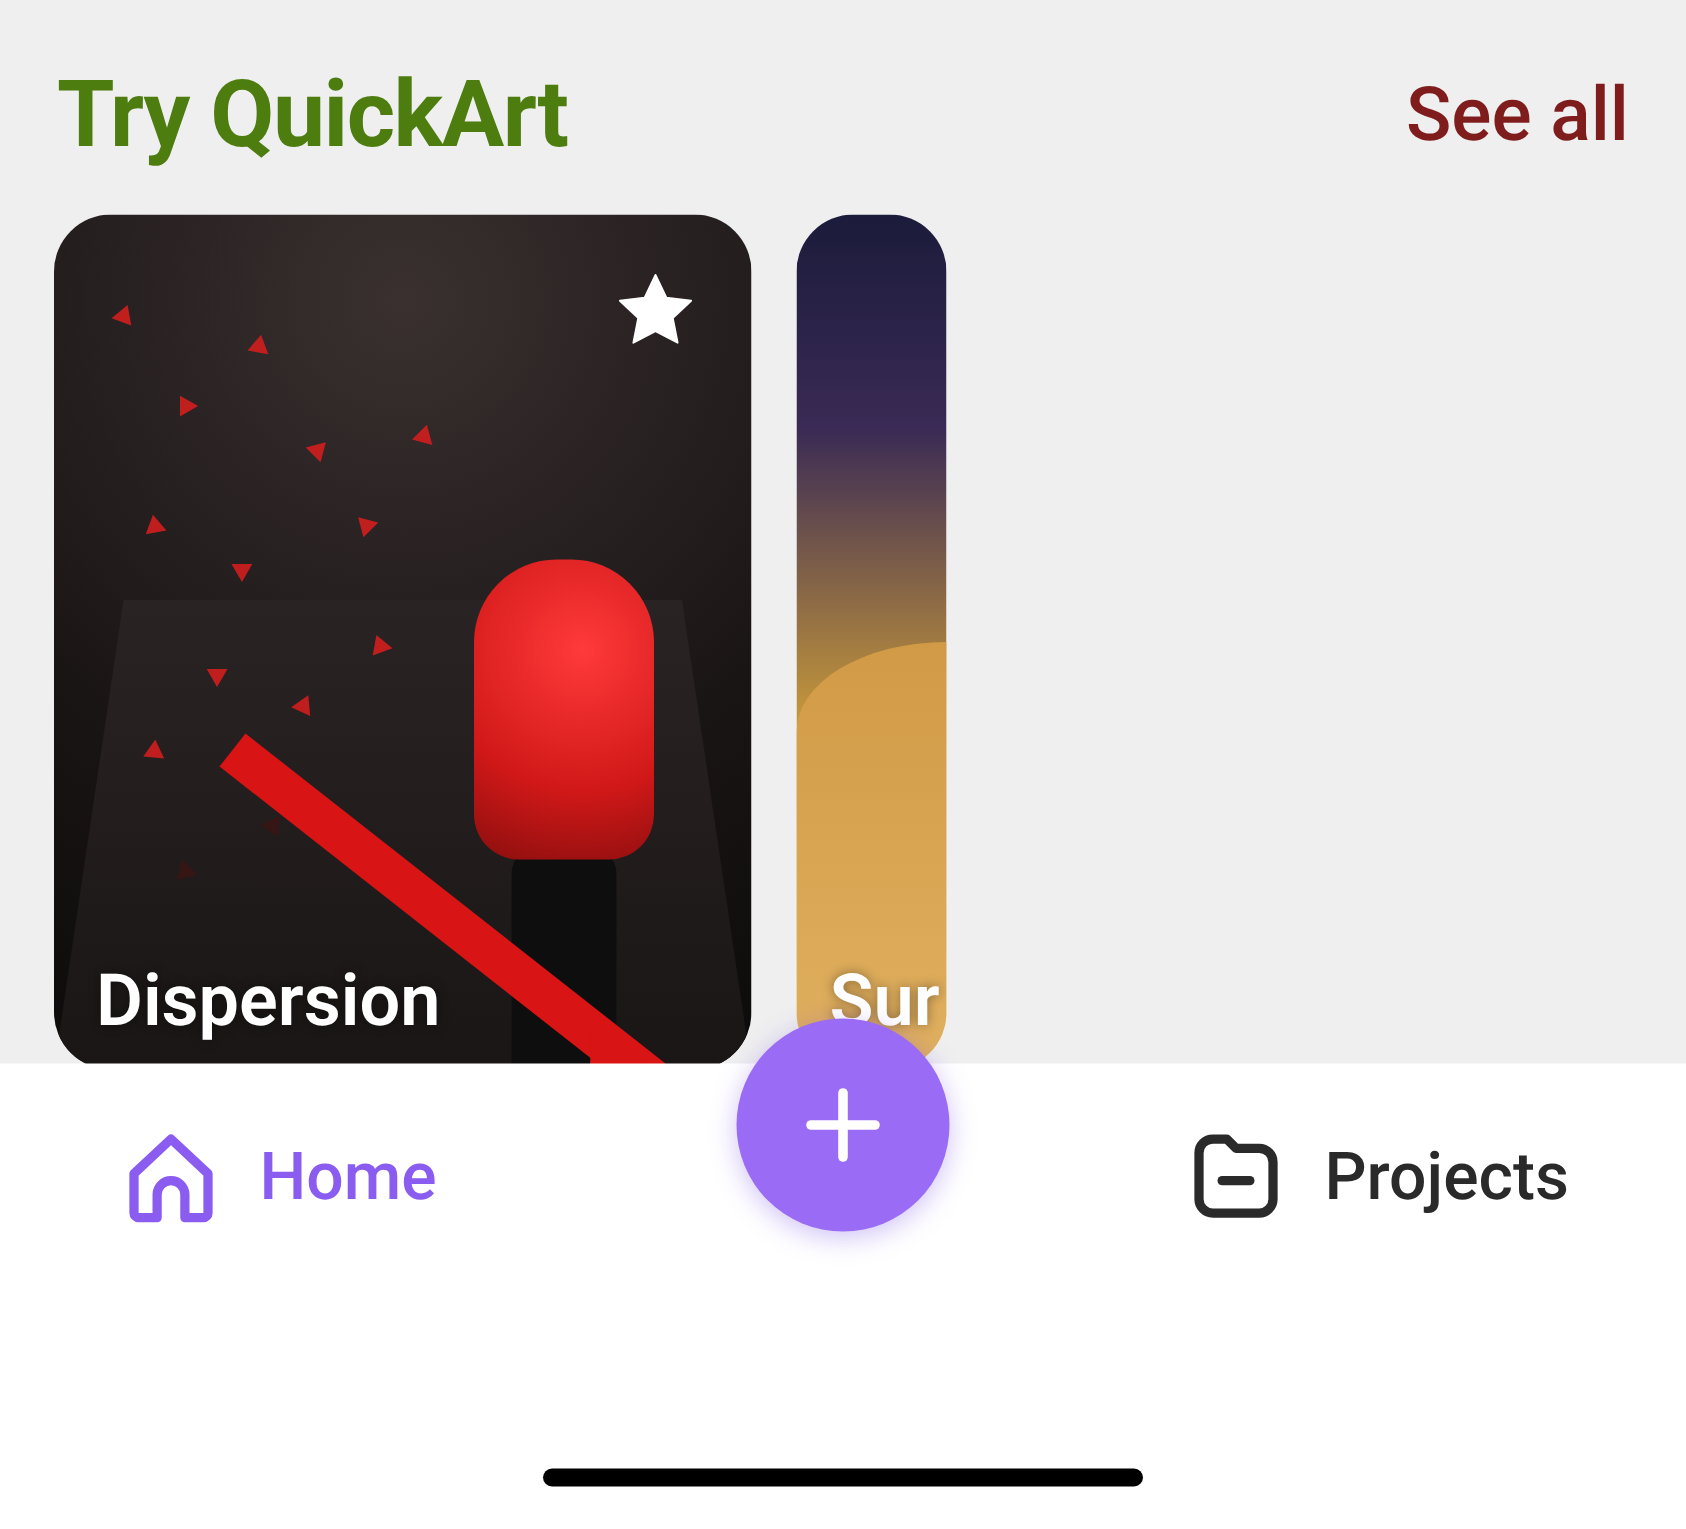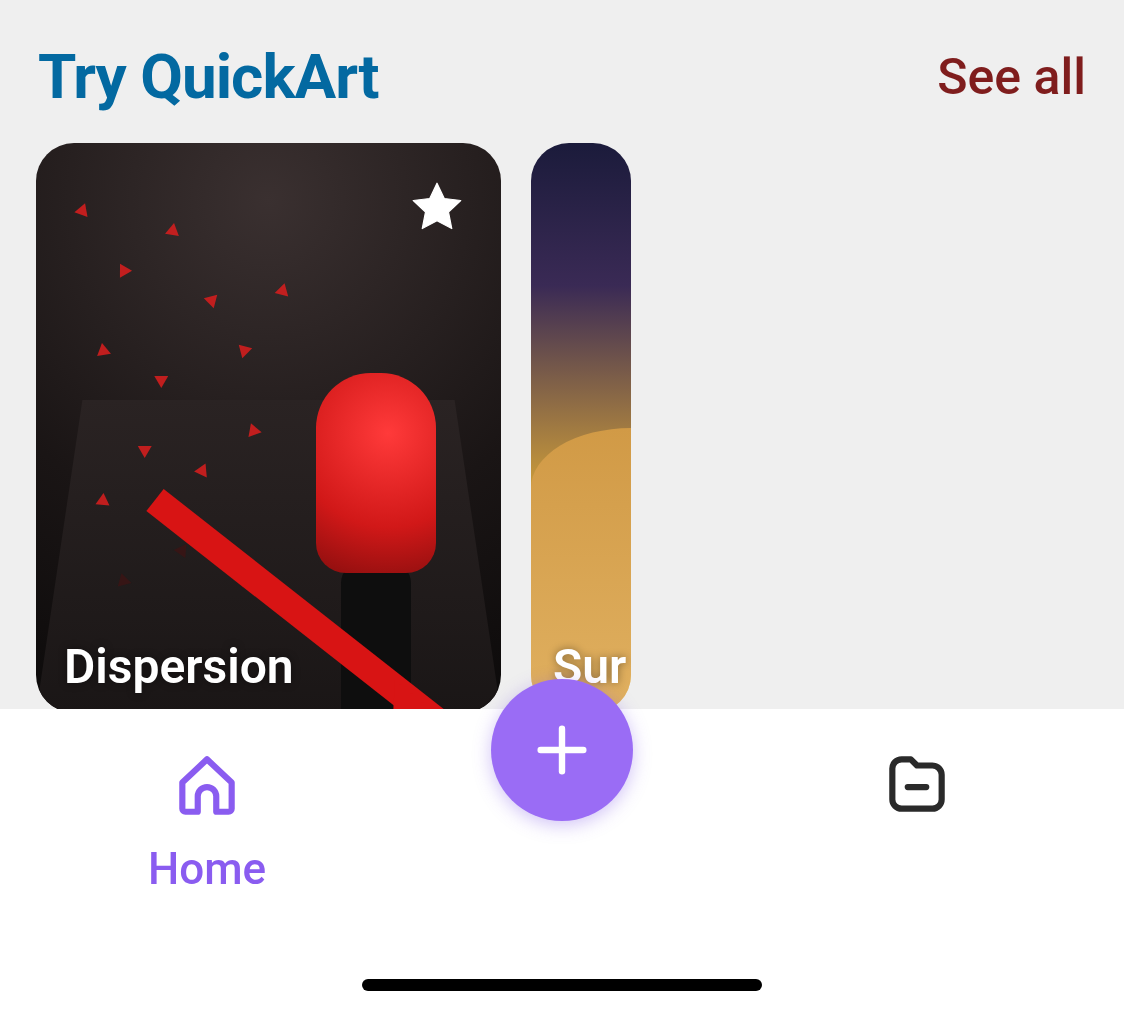--- a/index.html
+++ b/index.html
@@ -14,21 +14,21 @@
 
   .header {
     display: flex;
     justify-content: space-between;
     align-items: center;
     padding: 40px 38px 30px 38px;
   }
   .header .title {
     font-size: 62px;
     font-weight: 700;
-    color: #0369a1;
+    color: #4d7c0f;
     letter-spacing: -1px;
   }
   .header .see-all {
     font-size: 50px;
     font-weight: 500;
     color: #7f1d1d;
     cursor: pointer;
   }
 
   .cards {
@@ -170,21 +170,21 @@
     bottom: 0; left: 0; right: 0;
     height: 310px;
     background: #fff;
     display: flex;
     justify-content: space-around;
     align-items: flex-start;
     padding-top: 38px;
   }
   .nav-item {
     display: flex;
-    flex-direction: column;
+    flex-direction: row;
     align-items: center;
     gap: 22px;
     cursor: pointer;
     width: 260px;
   }
   .nav-item .icon { width: 74px; height: 74px; }
   .nav-item .label { font-size: 44px; font-weight: 500; }
   .nav-item.active .label { color: #8a5cf0; }
   .nav-item .label { color: #2a2a2a; }
 
@@ -290,20 +290,21 @@
     <div class="label">Home</div>
   </div>
 
   <div style="width:142px;"></div>
 
   <div class="nav-item">
     <svg class="icon" viewBox="0 0 24 24">
       <path d="M4 7 a3 3 0 0 1 3 -3 h3 l2 2 h5 a3 3 0 0 1 3 3 v8 a3 3 0 0 1 -3 3 H7 a3 3 0 0 1 -3 -3 Z" fill="none" stroke="#2a2a2a" stroke-width="2" stroke-linejoin="round"></path>
       <line x1="9" y1="13" x2="15" y2="13" stroke="#2a2a2a" stroke-width="2" stroke-linecap="round"></line>
     </svg>
+    <div class="label">Projects</div>
   </div>
 
   <div class="fab">
     <svg viewBox="0 0 24 24">
       <line x1="12" y1="4" x2="12" y2="20" stroke-width="2.4" stroke-linecap="round"></line>
       <line x1="4" y1="12" x2="20" y2="12" stroke-width="2.4" stroke-linecap="round"></line>
     </svg>
   </div>
 
   <div class="home-indicator"></div>

